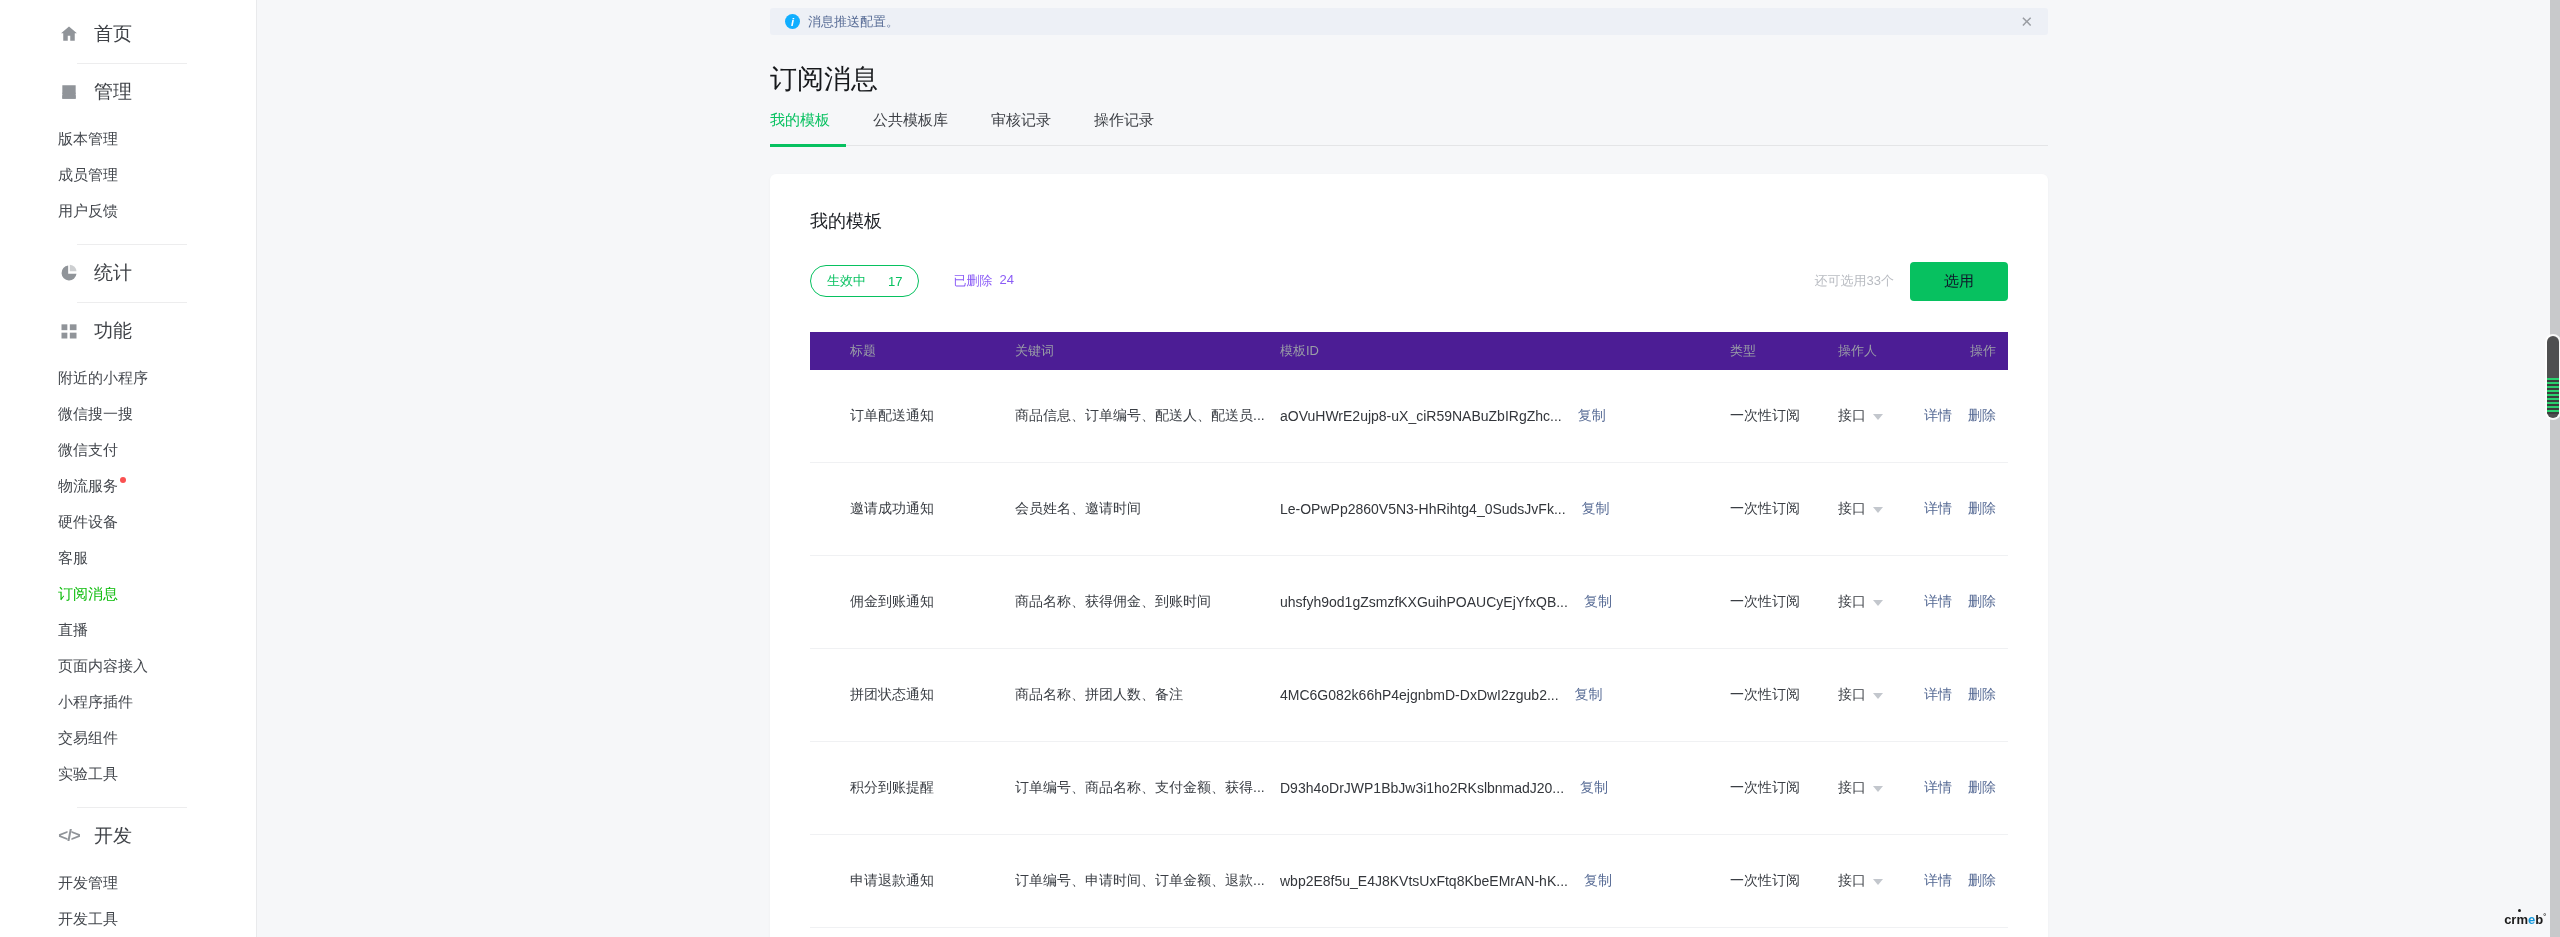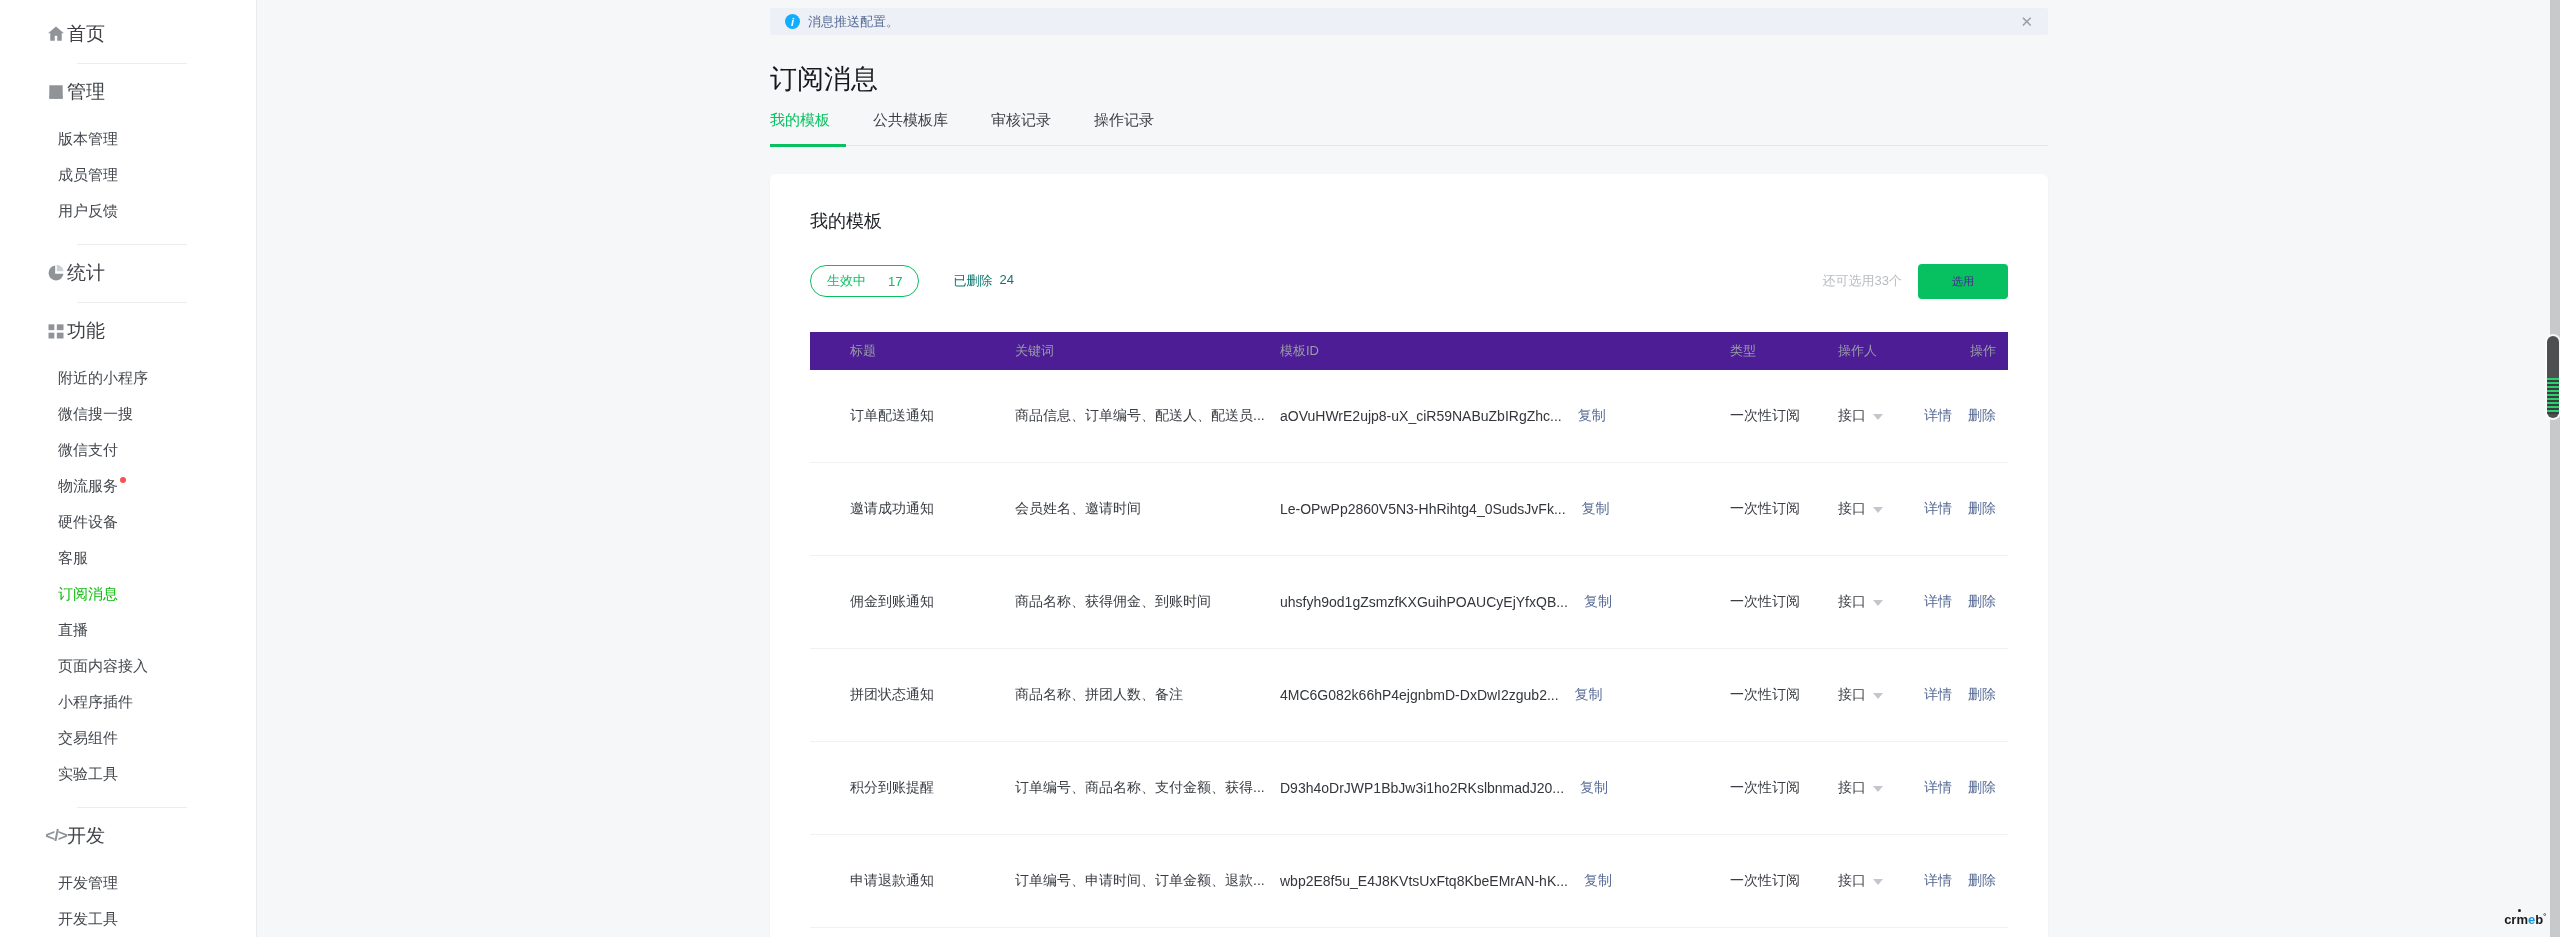--- a/index.html
+++ b/index.html
@@ -8,21 +8,21 @@
     font-family:"Liberation Sans","DejaVu Sans",sans-serif;
     background:#f6f7f9; color:#353a40; position:relative;
   }
 
   
   .sidebar{
     position:absolute; left:0; top:0; width:257px; height:100%;
     background:#ffffff; border-right:1px solid #e9eaec; padding-top:20px;
     z-index:5;
   }
-  .side-section{ height:28px; display:flex; align-items:center; padding-left:45px; cursor:pointer; }
+  .side-section{ height:28px; display:flex; align-items:center; padding-left:58px; gap:14px; cursor:pointer; }
   .side-section .slabel{ font-size:19px; color:#3f4247; }
   .side-icon{ width:22px; height:22px; display:flex; align-items:center; justify-content:center; color:#8f9296; }
   .side-icon svg{ width:20px; height:20px; fill:#909499; }
   .side-icon .code-glyph{ font-size:17px; color:#909499; font-weight:bold; letter-spacing:-1px; }
   .side-divider{ border:none; border-top:1px solid #ededee; margin:15px 0 14px 77px; width:110px; }
   .side-group{ margin-top:15px; }
   .side-sub{ height:36px; display:flex; align-items:center; padding-left:58px; font-size:15px; color:#44484e; cursor:pointer; position:relative; }
   .side-sub.active{ color:#09bb07; }
   .side-sub .dot{ width:6px; height:6px; border-radius:50%; background:#fa5151; margin:-12px 0 0 2px; display:inline-block; }
 
@@ -52,26 +52,26 @@
     margin-top:28px; background:#fff; border-radius:6px;
     box-shadow:0 1px 3px rgba(0,0,0,.04); padding:34px 40px 40px; min-height:760px;
   }
   .card-heading{ font-size:18px; line-height:26px; color:#202328; font-weight:500; }
 
   .filter-row{ margin-top:28px; display:flex; align-items:center; height:38px; }
   .pill{
     display:inline-flex; align-items:center; gap:22px; border:1px solid #07c160; color:#07c160;
     border-radius:16px; padding:6px 16px; font-size:13px; cursor:pointer;
   }
-  .deleted-filter{ margin-left:34px; font-size:13px; color:#0f766e; cursor:pointer; display:inline-flex; gap:7px;justify-content:flex-end; }
+  .deleted-filter{ margin-left:34px; font-size:13px; color:#8b5cf6; cursor:pointer; display:inline-flex; gap:7px;justify-content:flex-end; }
   .filter-right{ margin-left:auto; display:flex; align-items:center; }
   .quota{ color:#b9bcc2; font-size:13px; margin-right:16px; }
   .btn-primary{
-    background:#07c160; color:#4c1d95; border:none; border-radius:4px;
-    padding:10px 34px; font-size:11px; cursor:pointer; font-family:inherit;
+    background:#07c160; color:#0f172a; border:none; border-radius:4px;
+    padding:10px 34px; font-size:15px; cursor:pointer; font-family:inherit;
   }
 
   .table{ margin-top:32px; }
   .thead,.trow{
     display:grid; grid-template-columns:205px 265px 450px 108px 85px 1fr;
     align-items:center;
   }
   .thead{ background:#4c1d95; height:38px; font-size:13px; color:#9a9ea6; }
   .trow{ height:93px; border-bottom:1px solid #f0f1f3; font-size:14px; color:#3a3e44; }
   .cell{ overflow:hidden; white-space:nowrap; }

